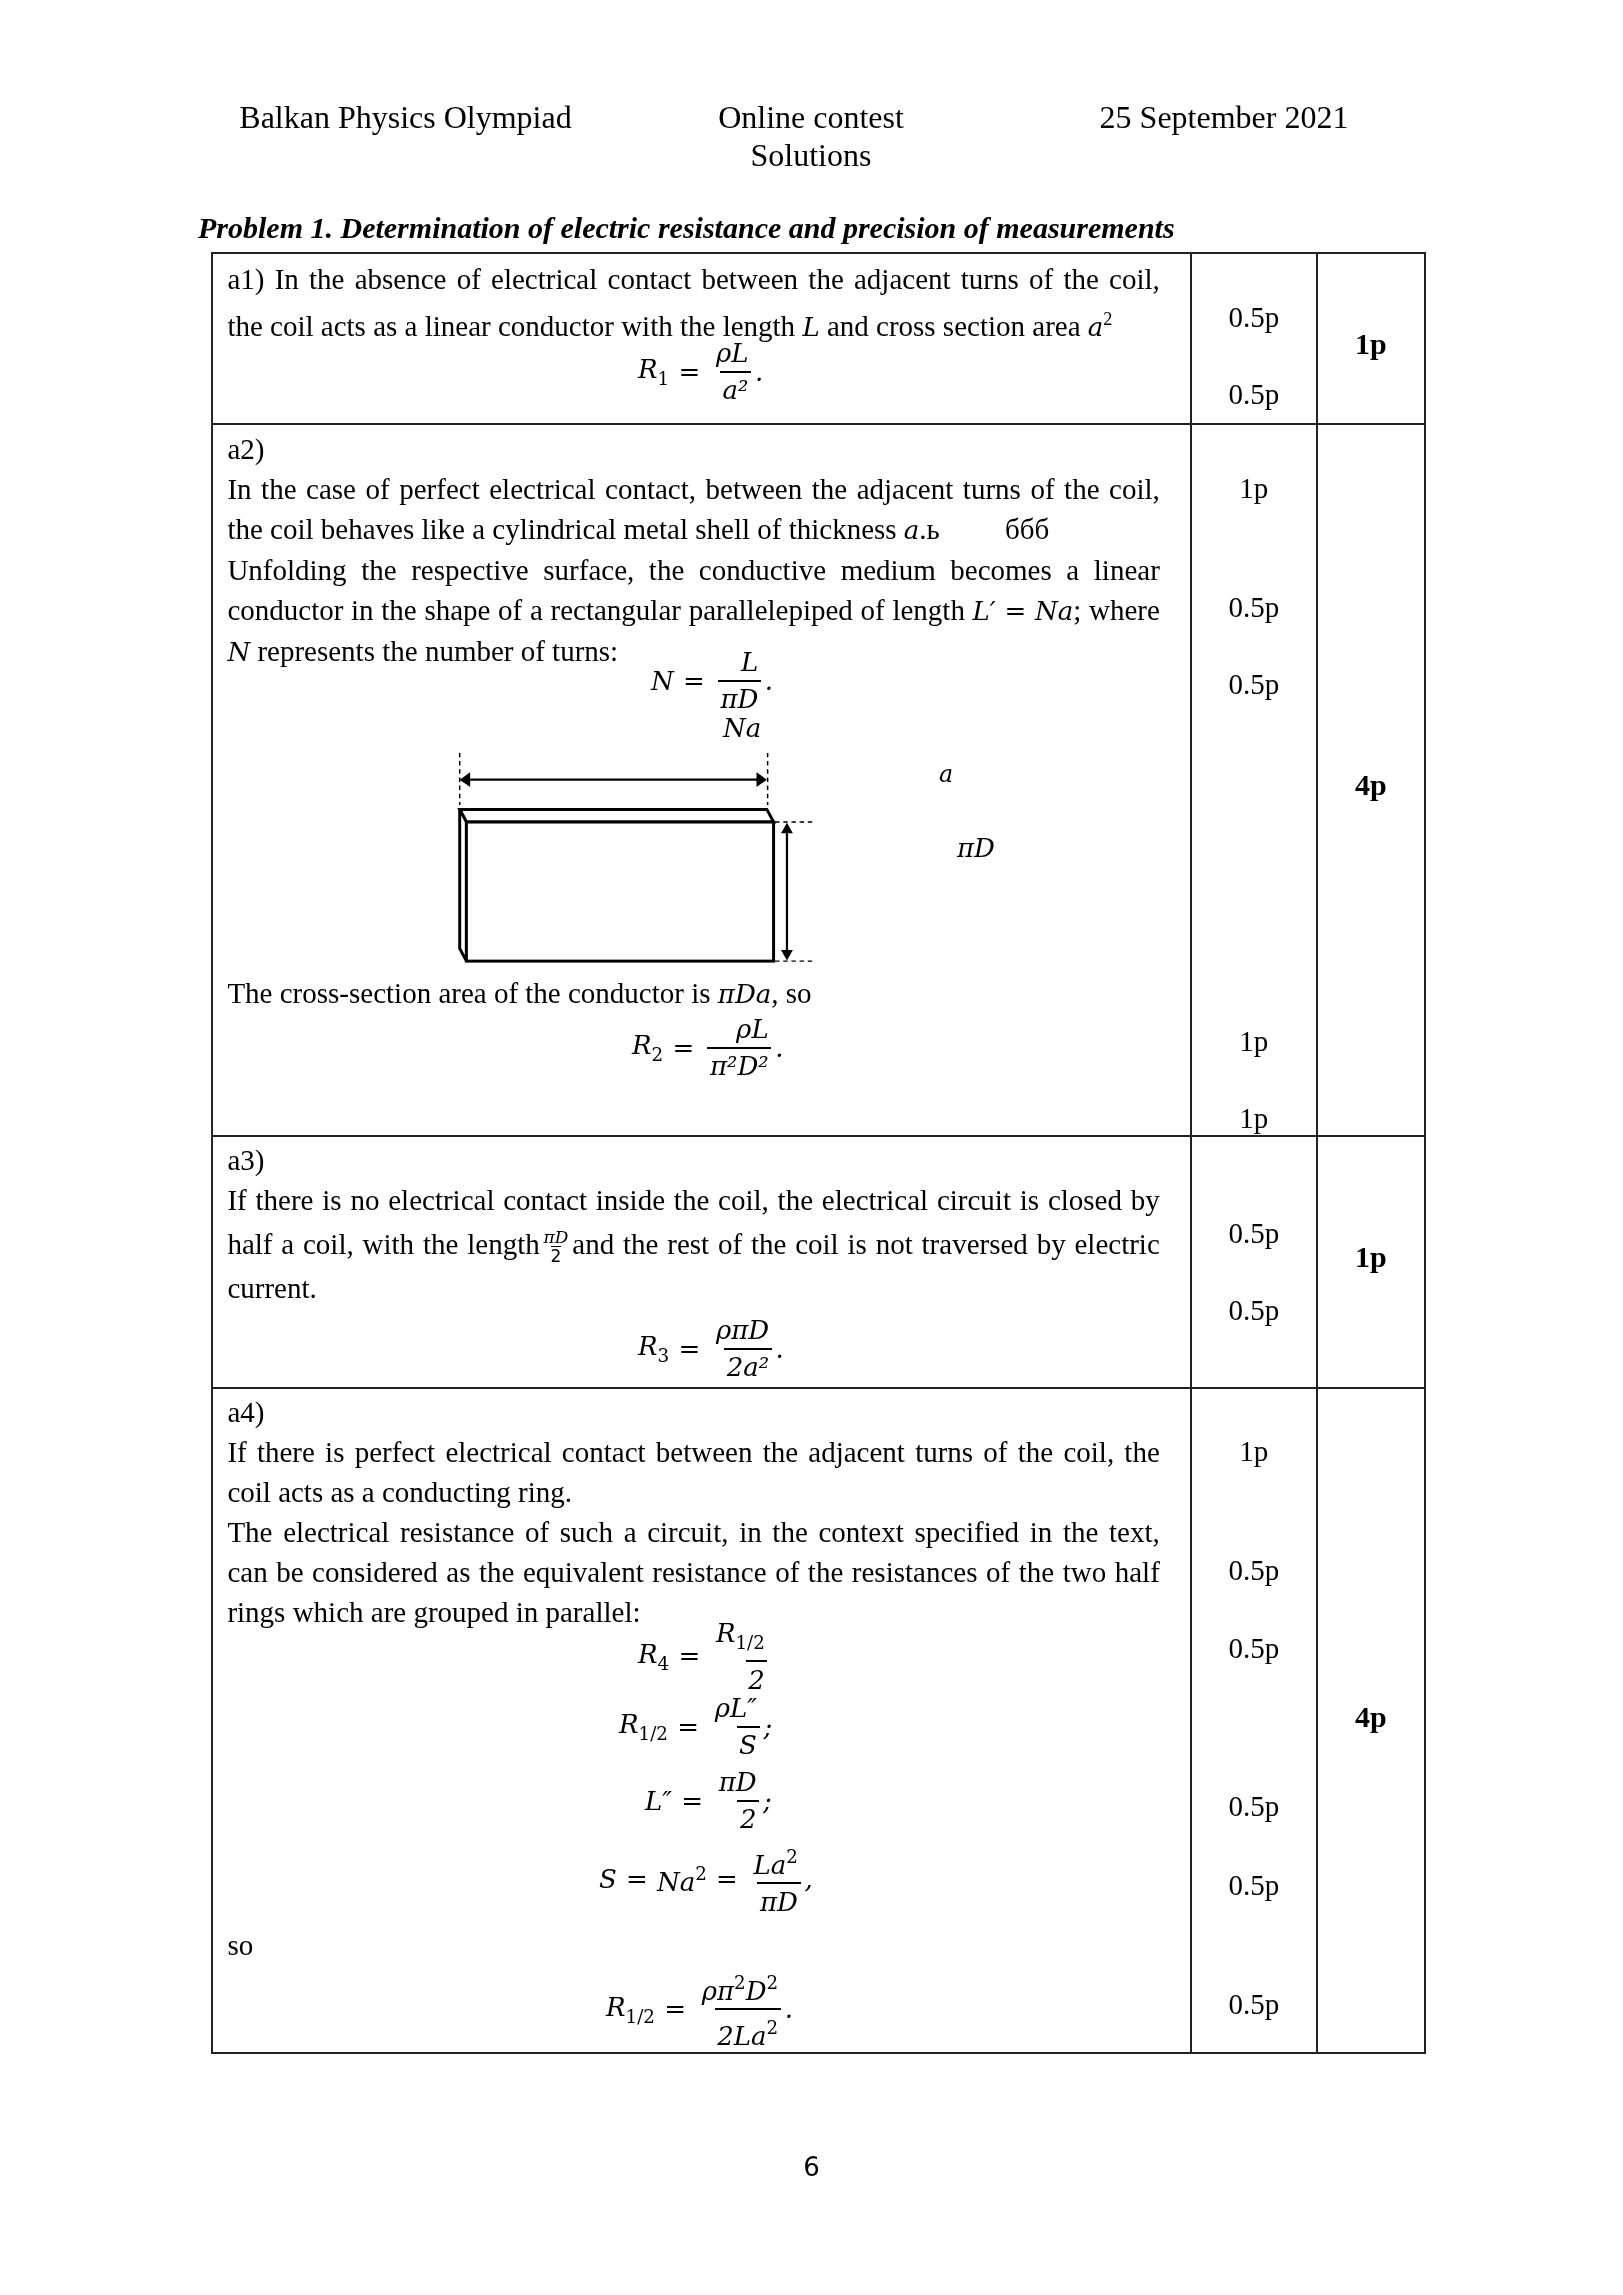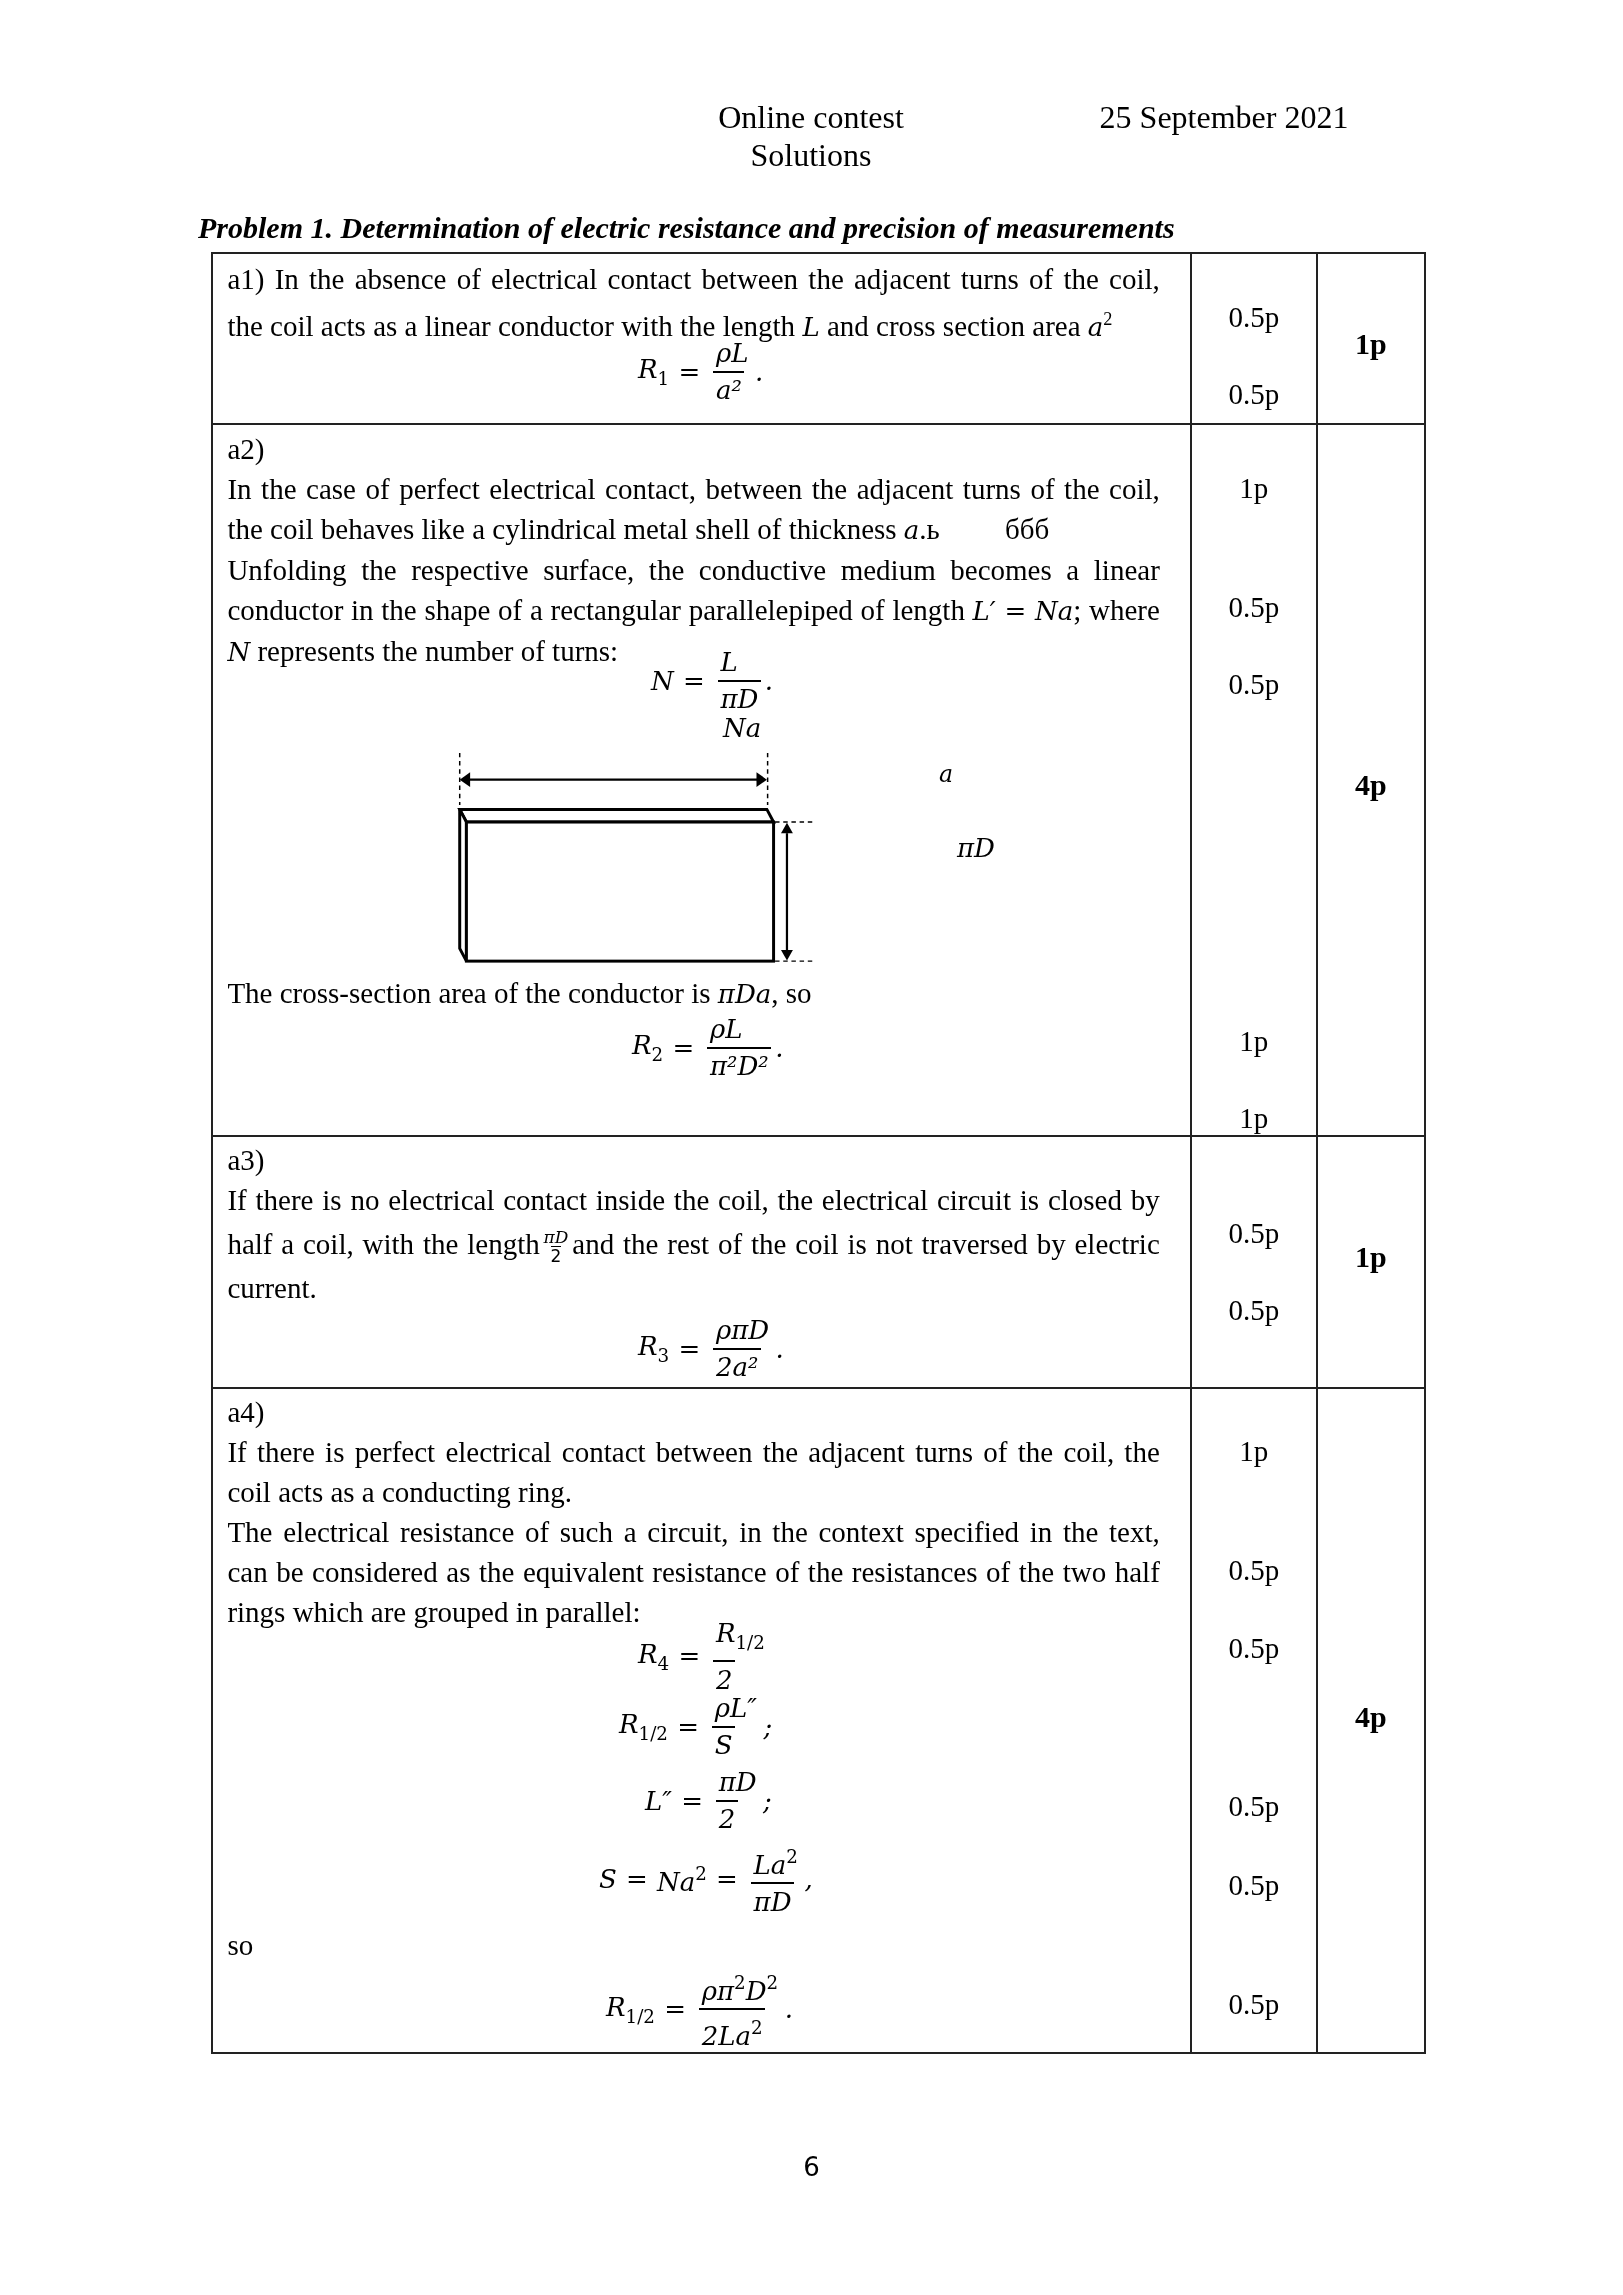--- a/index.html
+++ b/index.html
@@ -28,37 +28,38 @@
     position: absolute; left: 14.4px; right: 30px; font-size: 29px; line-height: 40px;
     text-align: justify; white-space: normal;
   }
   .ln { display: block; white-space: nowrap; }
   .ln.just { text-align: justify; text-align-last: justify; white-space: normal; }
   .m { font-family: "DejaVu Serif", serif; font-style: italic; font-size: 26px; }
   .eq {
     position: absolute; font-family: "DejaVu Serif", serif; font-style: italic;
     font-size: 26px; display: flex; align-items: center; white-space: nowrap;
   }
-  .frac { display: inline-flex; flex-direction: column; align-items: flex-start; margin: 0 3.9px; }
+  .frac { display: inline-flex; flex-direction: column; align-items: flex-end; margin: 0 3.9px; }
   .frac .num { padding: 0 2.6px 2.6px; line-height: 30px; }
   .frac .den { padding: 2.6px 2.6px 0; line-height: 30px; border-top: 2px solid #000; }
   .eq .op { font-style: normal; margin: 0 9.2px; }
   .sub { font-size: 18.3px; vertical-align: -6.5px; font-style: normal; }
   .sup { font-size: 18.3px; vertical-align: 10.5px; font-style: normal; }
   .ps { position: absolute; left: 0; right: 0; text-align: center; font-size: 29px; line-height: 33px; }
   .ts { position: absolute; left: 0; right: 0; text-align: center; font-size: 30px; font-weight: bold; line-height: 33px; }
   .pagenum { position: absolute; left: 0; width: 1623px; top: 2152px; text-align: center; font-family: "DejaVu Sans", sans-serif; font-size: 26px; }
   .smallfrac { display: inline-flex; flex-direction: column; align-items: center; vertical-align: middle; font-size: 17px; line-height: 18.3px; margin: 0 3.9px; }
   .smallfrac .n { font-family: "DejaVu Serif", serif; font-style: italic; }
   .smallfrac .d { border-top: 1.3px solid #000; font-family: "DejaVu Sans", sans-serif; }
 </style>
 </head>
 <body>
 
 <div class="hdr" style="left:196px; width:419px;" data-name="header-left">
+  <div data-name="olympiad-name">Balkan Physics Olympiad</div>
 </div>
 <div class="hdr" style="left:654px; width:314px;" data-name="header-center">
   <div data-name="contest-type">Online contest</div>
   <div data-name="document-type">Solutions</div>
 </div>
 <div class="hdr" style="left:1021px; width:406px;" data-name="header-right">
   <div data-name="contest-date">25 September 2021</div>
 </div>
 
 <div class="title" data-name="problem-title">Problem 1. Determination of electric resistance and precision of measurements</div>

